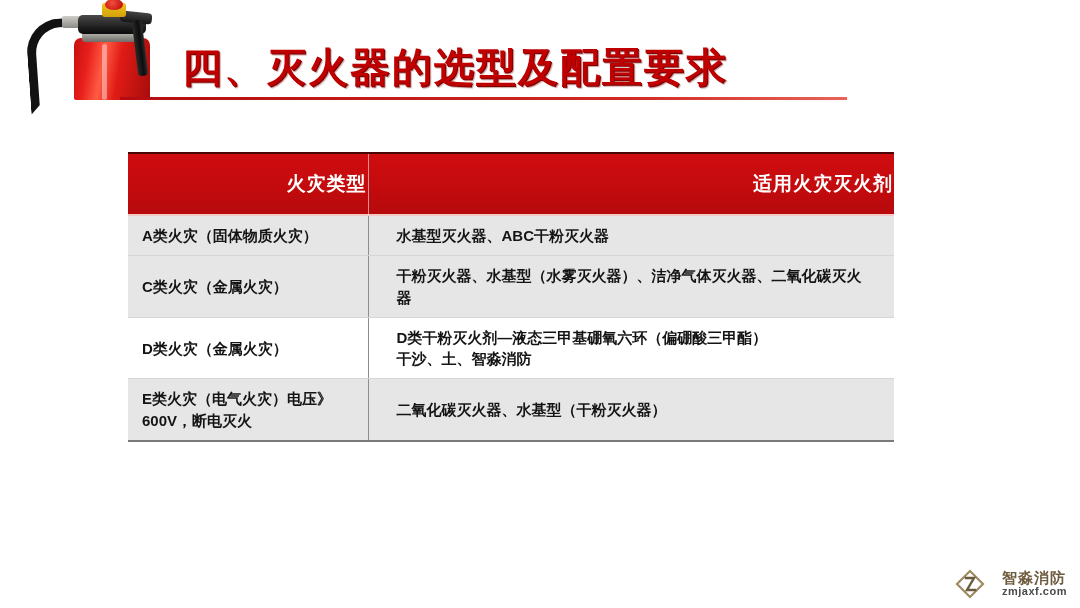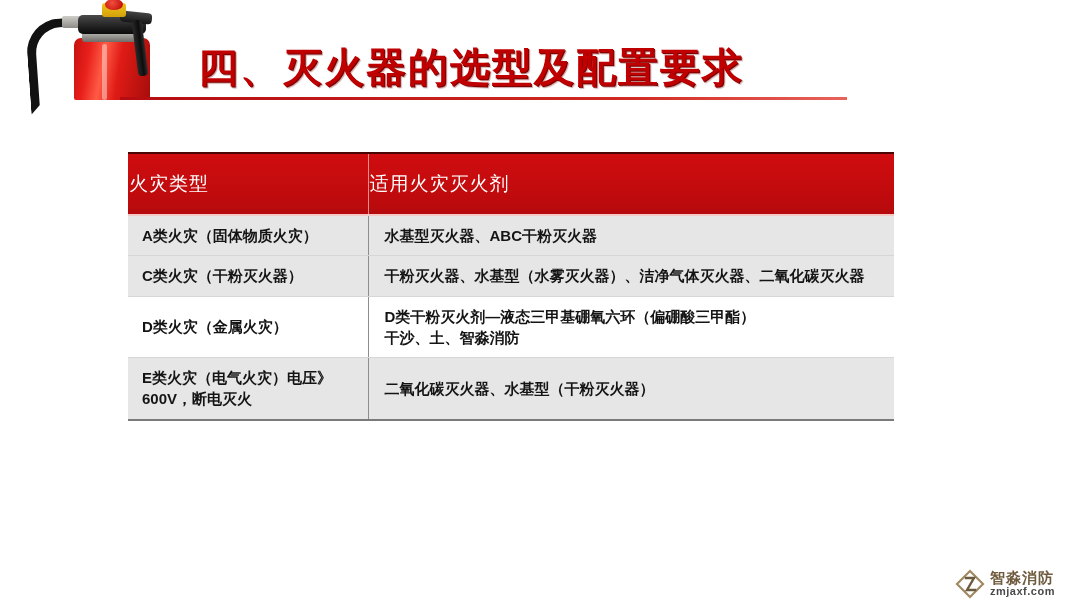--- a/index.html
+++ b/index.html
@@ -131,21 +131,20 @@
   .slide-title {
     position: absolute;
     left: 182px;
     top: 40px;
     font-size: 40px;
     font-weight: bold;
     color: #c00000;
     letter-spacing: 2px;
     text-shadow: 1px 1px 0 #7b0000, 2px 2px 1px rgba(120,0,0,0.35);
     white-space: nowrap;
-    margin-left: 16px;
   }
 
   .title-rule {
     position: absolute;
     left: 120px;
     top: 97px;
     width: 727px;
     height: 3px;
     background: linear-gradient(90deg, #b40c10 0%, #d02a22 70%, #e8635a 100%);
   }
@@ -159,37 +158,37 @@
     border-collapse: collapse;
     table-layout: fixed;
   }
   .fire-table col.c1 { width: 240px; }
   .fire-table col.c2 { width: 526px; }
 
   .fire-table thead th {
     background: linear-gradient(180deg, #cf0c10 0%, #c30b0d 55%, #b60a0c 100%);
     color: #ffffff;
     font-size: 19px;
-    font-weight: normal;
+    font-weight: bold;
     height: 58px;
-    text-align: left;
+    text-align: right;
     letter-spacing: 1px;
     border-top: 2px solid #4a0504;
     border-bottom: 2px solid #f3c8c5;
     vertical-align: middle;
   }
   .fire-table thead th.col-type {
     border-right: 1px solid #e8918c;
   }
 
   .fire-table tbody td {
     font-size: 15px;
     font-weight: bold;
     color: #141414;
-    padding: 9px 16px;
+    padding: 9px 28px;
     vertical-align: middle;
     line-height: 1.42;
     border-bottom: 1px solid #d6d6d6;
   }
   .fire-table tbody td.cell-type {
     border-right: 1px solid #8d8d8d;
     padding-left: 14px;
   }
   .fire-table tbody tr.shade td {
     background: #e6e6e6;
@@ -215,21 +214,21 @@
     display: flex;
     align-items: center;
   }
   .wm-mark {
     width: 30px;
     height: 30px;
     flex: 0 0 30px;
     position: relative;
   }
   .wm-text {
-    margin-left: 5px;
+    margin-left: 17px;
     line-height: 1.05;
   }
   .wm-name {
     font-size: 15px;
     font-weight: bold;
     color: #6f5b3e;
     letter-spacing: 1px;
   }
   .wm-url {
     font-size: 11px;
@@ -273,21 +272,21 @@
     </tr>
   </thead>
   <tbody id="table-body">
       <tr class="shade">
         <td class="cell-type">A类火灾（固体物质火灾）</td>
         <td class="cell-agent">
           <span class="agent-line">水基型灭火器、ABC干粉灭火器</span>
         </td>
       </tr>
       <tr class="shade">
-        <td class="cell-type">C类火灾（干粉灭火器）</td>
+        <td class="cell-type">C类火灾（金属火灾）</td>
         <td class="cell-agent">
           <span class="agent-line">干粉灭火器、水基型（水雾灭火器）、洁净气体灭火器、二氧化碳灭火器</span>
         </td>
       </tr>
       <tr class="plain">
         <td class="cell-type">D类火灾（金属火灾）</td>
         <td class="cell-agent">
           <span class="agent-line">D类干粉灭火剂—液态三甲基硼氧六环（偏硼酸三甲酯）</span>
           <span class="agent-line">干沙、土、智淼消防</span>
         </td>

